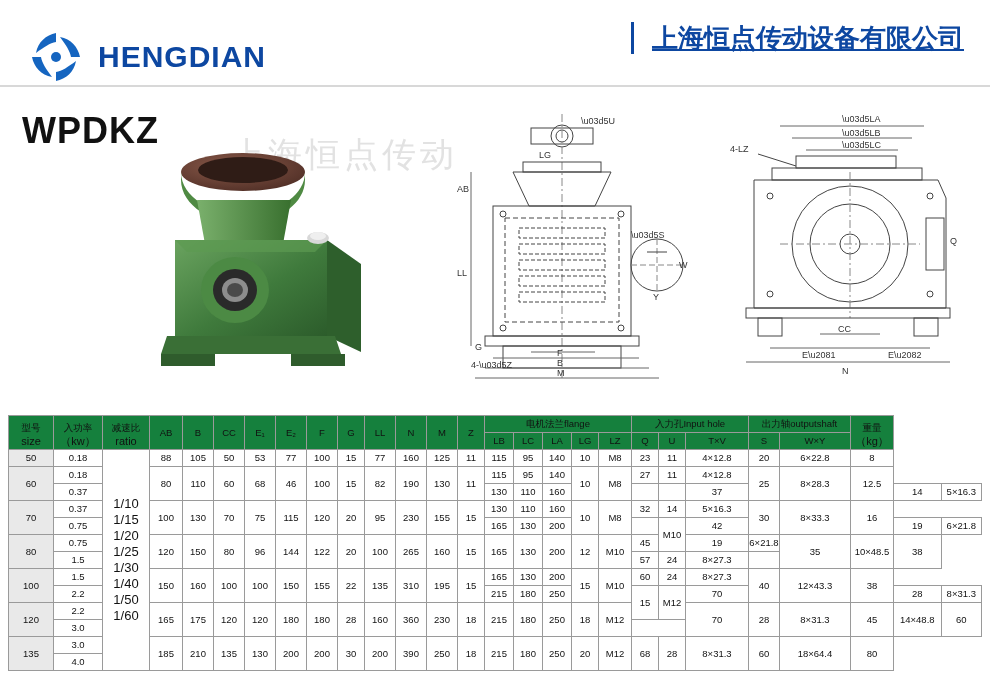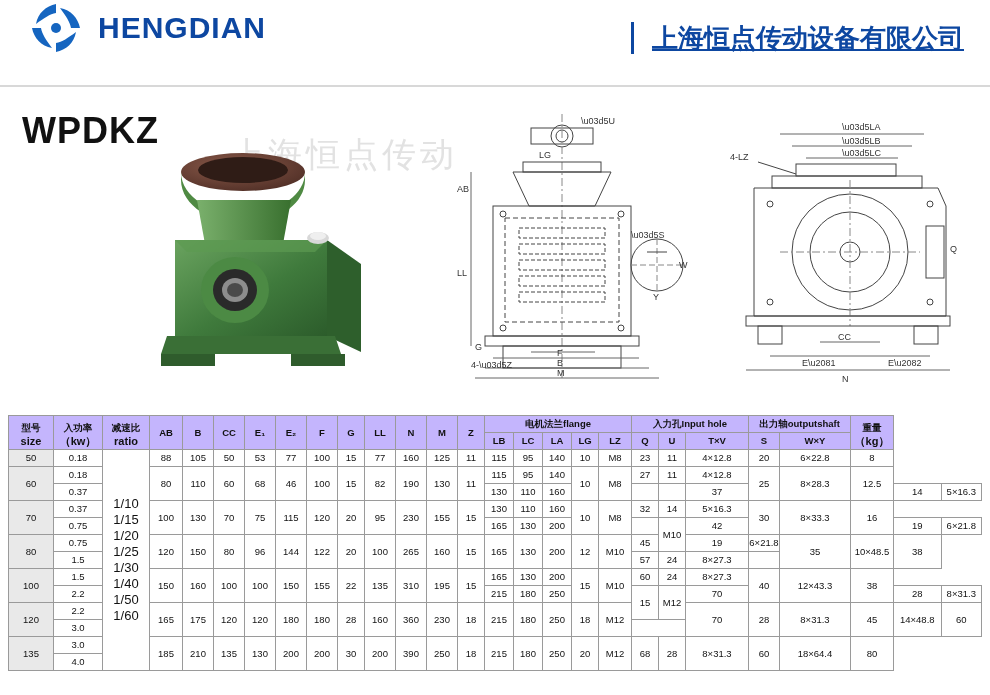--- a/index.html
+++ b/index.html
@@ -9,21 +9,21 @@
     font-family:"Liberation Sans","DejaVu Sans",sans-serif;
     color:#222;
     position:relative;
     overflow:hidden;
   }
   
   .header{
     position:relative;
     height:85px;
     border-bottom:2px solid #d8d8d8;
-    display:flex;align-items:flex-start;
+    display:flex;align-items:flex-end;
   }
   .logo-wrap{display:flex;align-items:center;padding-left:28px;}
   .logo-mark{width:56px;height:56px;position:relative;}
   .brand{
     font-size:30px;letter-spacing:1px;color:#0d47a1;font-weight:bold;
     margin-left:14px;font-family:"Liberation Sans",sans-serif;
   }
   .company{
     position:absolute;right:26px;top:22px;
     font-size:26px;font-weight:bold;color:#0d47a1;
@@ -43,36 +43,36 @@
     font-size:34px;color:#e2e2e2;font-family:"DejaVu Sans",sans-serif;
     letter-spacing:4px;pointer-events:none;user-select:none;
   }
   
   .figures{
     position:absolute;left:0;top:95px;width:990px;height:300px;
   }
   .fig{position:absolute;}
   .fig-photo{left:115px;top:45px;width:275px;height:235px;}
   .fig-front{left:435px;top:15px;width:260px;height:275px;}
-  .fig-side{left:710px;top:23px;width:265px;height:275px;}
+  .fig-side{left:710px;top:15px;width:265px;height:275px;}
   .dim{font-size:9px;fill:#333;font-family:"Liberation Sans",sans-serif;}
   
   .table-wrap{position:absolute;left:8px;top:415px;width:974px;}
   table.spec{
     border-collapse:collapse;width:974px;
     font-size:9.5px;color:#111;
     font-family:"Liberation Sans",sans-serif;
   }
   table.spec th,table.spec td{
     border:1px solid #9a9a9a;
     text-align:center;vertical-align:middle;
     padding:0;height:16px;line-height:16px;
     white-space:nowrap;
   }
-  table.spec thead th{background:#c4b5fd;font-weight:bold;}
+  table.spec thead th{background:#15803d;font-weight:normal;}
   .hdr-tall{height:34px;line-height:12px;}
   .sub{font-size:11px;display:block;line-height:10px;}
   .grp{background:#e9e9e9;}
   .ratio-cell{font-size:13px;line-height:12px;white-space:normal;padding:1px 2px;}
 </style>
 </head>
 <body>
 
 <div class="header">
   <div class="logo-wrap">

